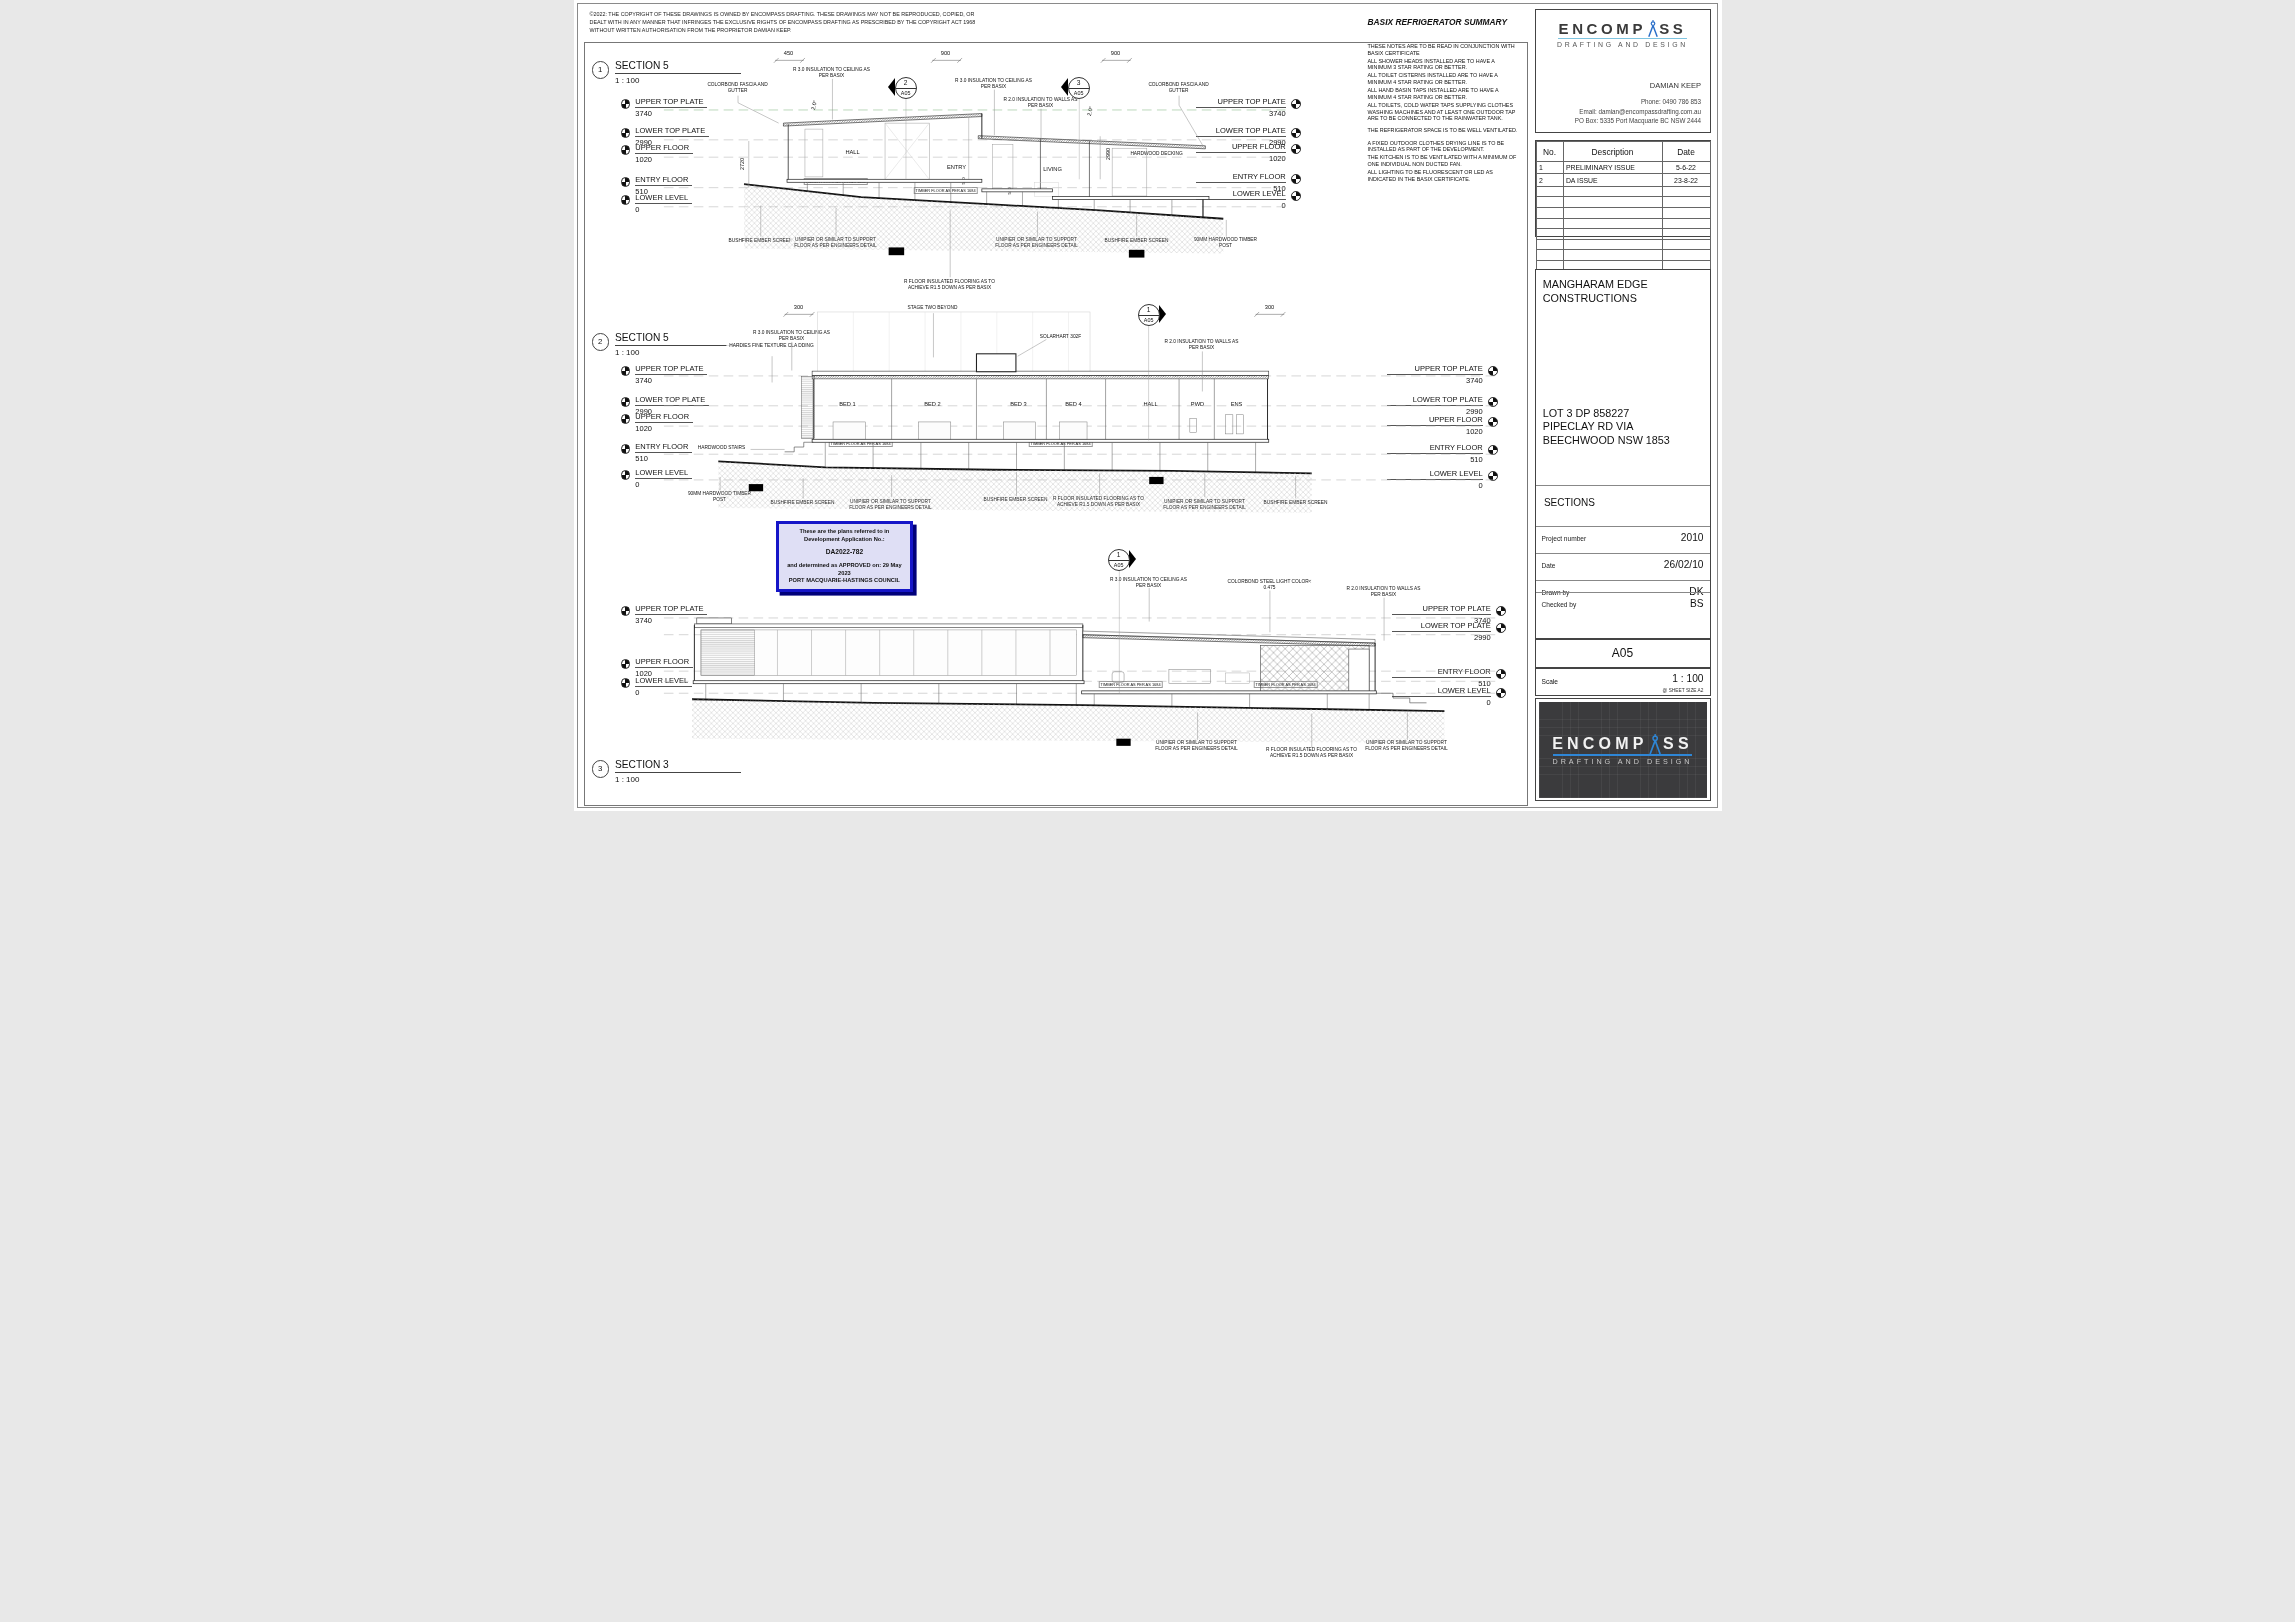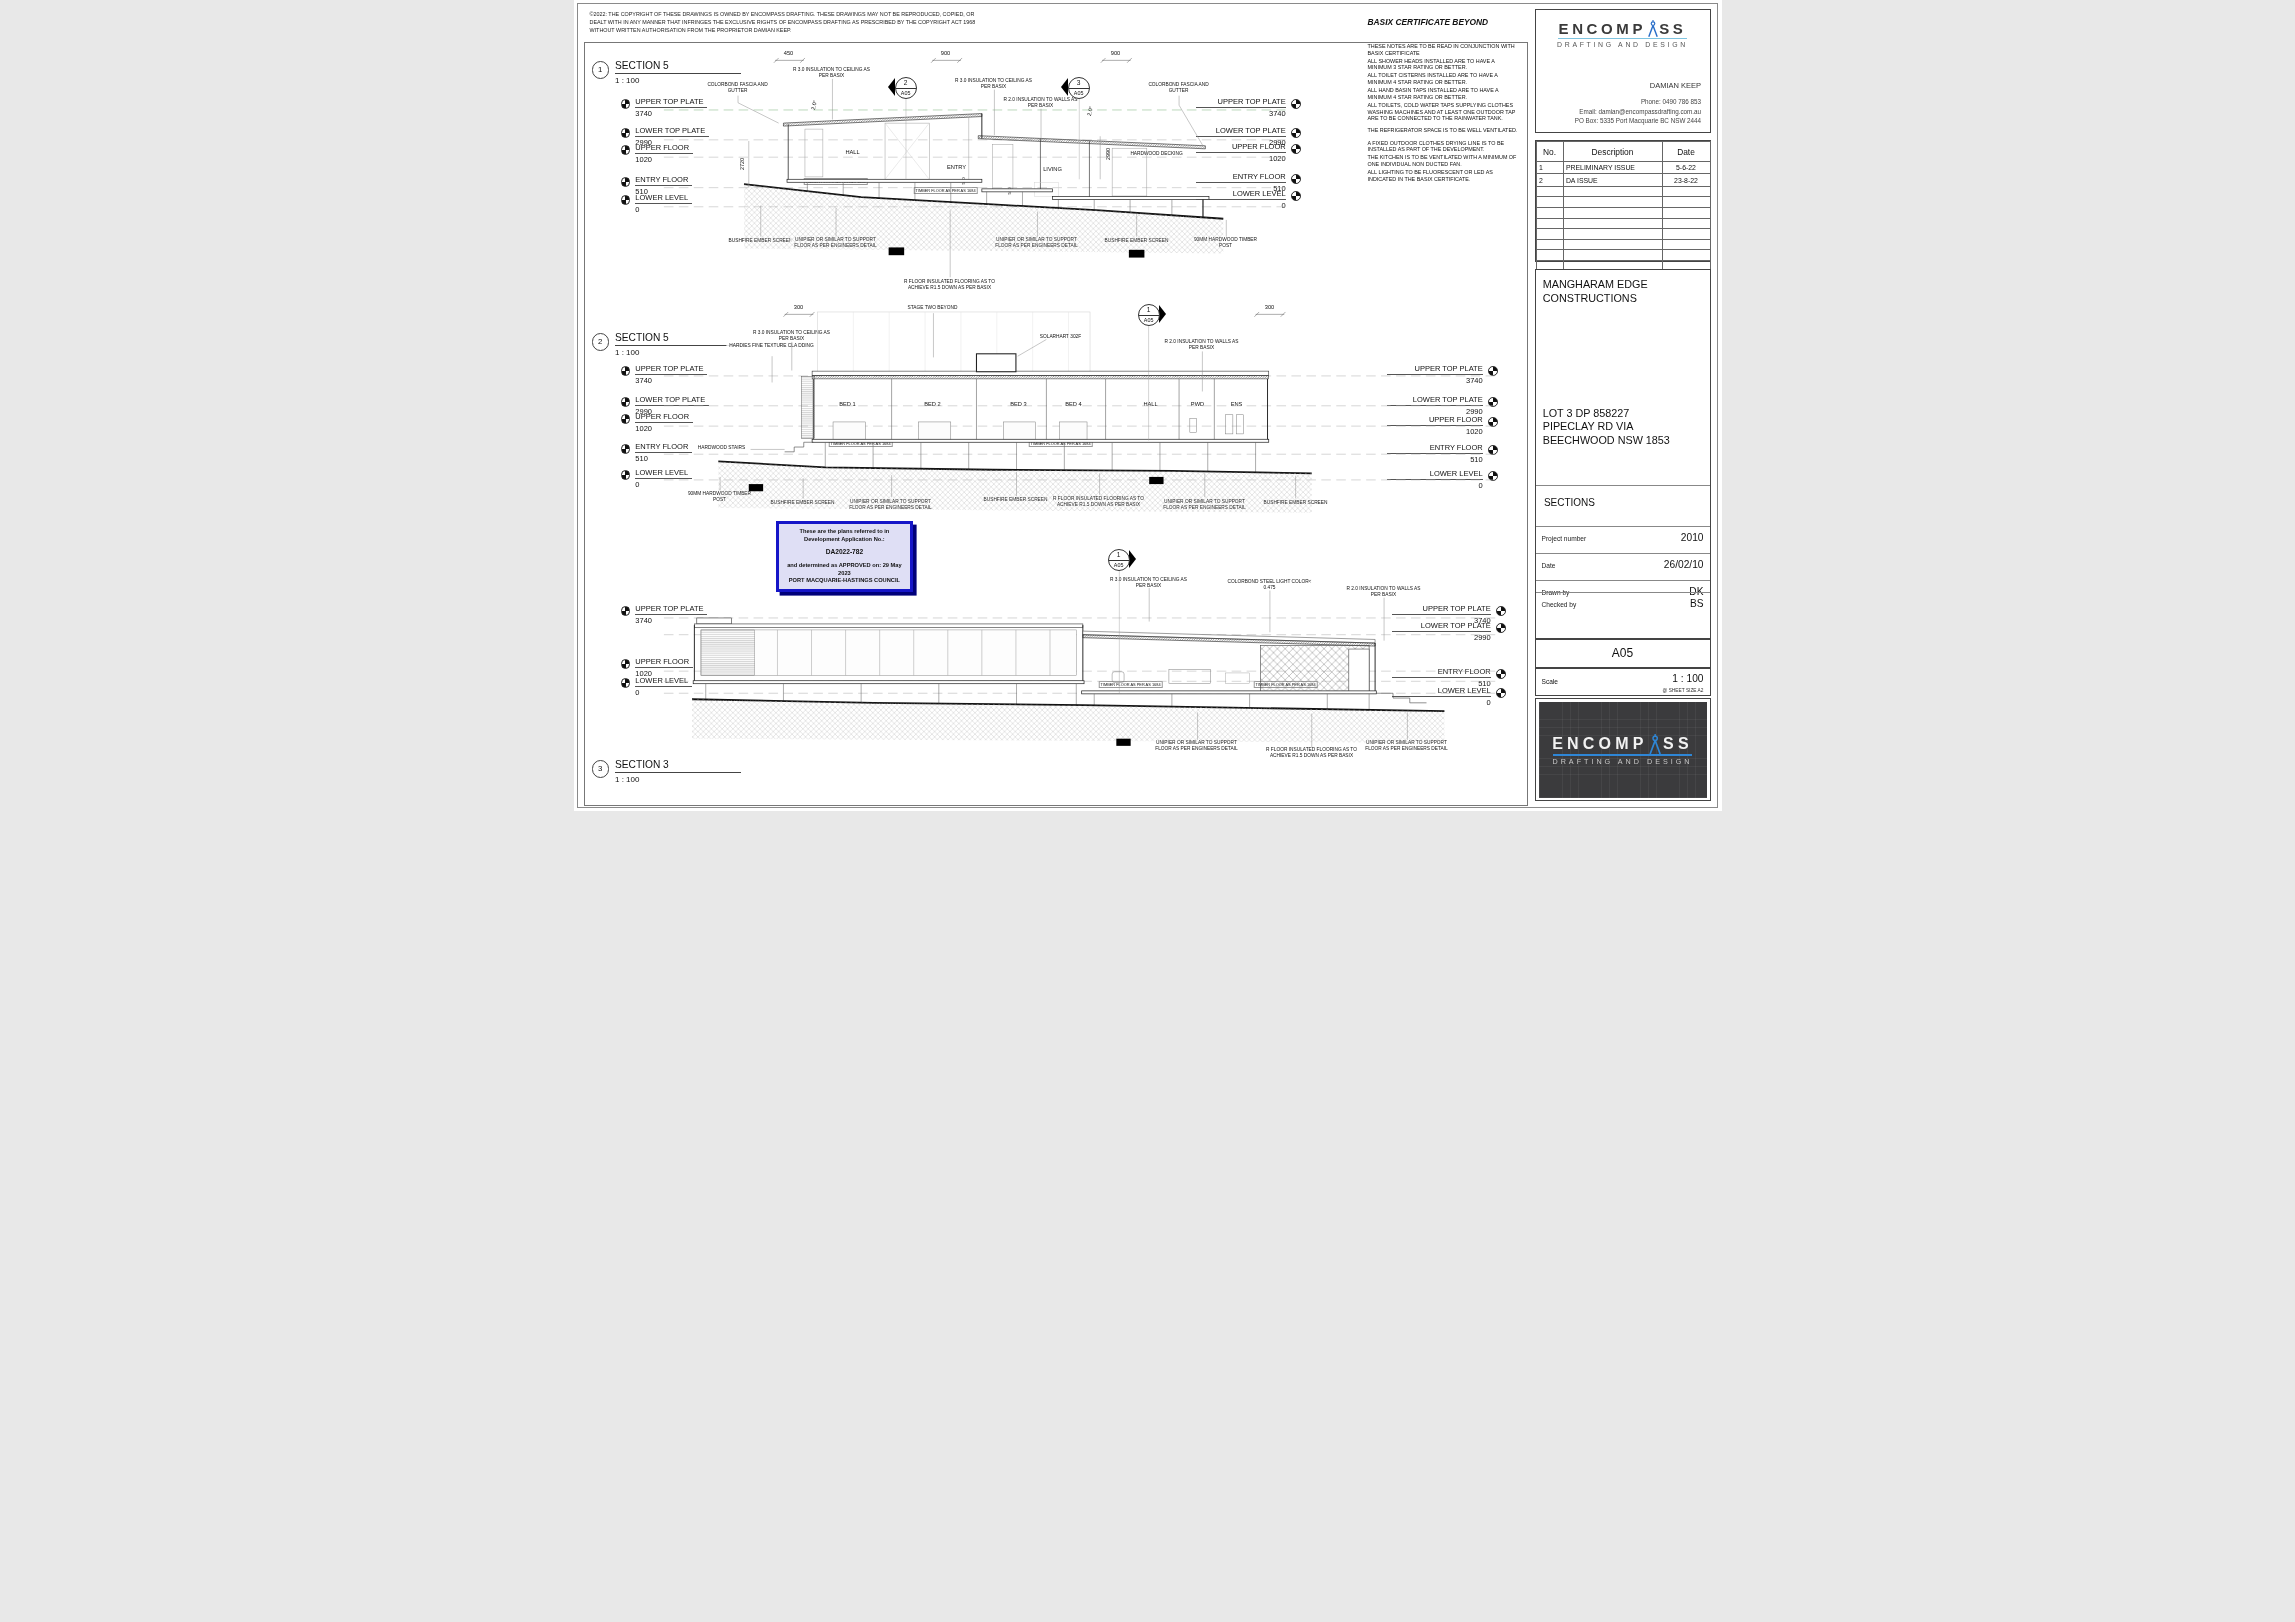--- a/index.html
+++ b/index.html
@@ -226,21 +226,21 @@
       <path d="M912 955 V1160" stroke="#999" stroke-width="0.7"></path>
     </g>
   </svg>
 
   <div class="copyright">
     <div>©2022: THE COPYRIGHT OF THESE DRAWINGS IS OWNED BY ENCOMPASS DRAFTING. THESE DRAWINGS MAY NOT BE REPRODUCED, COPIED, OR</div>
     <div>DEALT WITH IN ANY MANNER THAT INFRINGES THE EXCLUSIVE RIGHTS OF ENCOMPASS DRAFTING AS PRESCRIBED BY THE COPYRIGHT ACT 1968</div>
     <div>WITHOUT WRITTEN AUTHORISATION FROM THE PROPRIETOR DAMIAN KEEP.</div>
   </div>
 
-  <div class="basix-title">BASIX CERTIFICATE BEYOND</div>
+  <div class="basix-title">BASIX REFRIGERATOR SUMMARY</div>
   <div class="basix-notes">
     <p>THESE NOTES ARE TO BE READ IN CONJUNCTION WITH BASIX CERTIFICATE</p>
     <p>ALL SHOWER HEADS INSTALLED ARE TO HAVE A MINIMUM 3 STAR RATING OR BETTER.</p>
     <p>ALL TOILET CISTERNS INSTALLED ARE TO HAVE A MINIMUM 4 STAR RATING OR BETTER.</p>
     <p>ALL HAND BASIN TAPS INSTALLED ARE TO HAVE A MINIMUM 4 STAR RATING OR BETTER.</p>
     <p>ALL TOILETS, COLD WATER TAPS SUPPLYING CLOTHES WASHING MACHINES AND AT LEAST ONE OUTDOOR TAP ARE TO BE CONNECTED TO THE RAINWATER TANK.</p>
     <p class="gap">THE REFRIGERATOR SPACE IS TO BE WELL VENTILATED.</p>
     <p class="gap">A FIXED OUTDOOR CLOTHES DRYING LINE IS TO BE INSTALLED AS PART OF THE DEVELOPMENT.</p>
     <p>THE KITCHEN IS TO BE VENTILATED WITH A MINIMUM OF ONE INDIVIDUAL NON DUCTED FAN.</p>
     <p>ALL LIGHTING TO BE FLUORESCENT OR LED AS INDICATED IN THE BASIX CERTIFICATE.</p>
@@ -578,21 +578,21 @@
       <div class="brand-sub">DRAFTING AND DESIGN</div>
     </div>
     <div class="author">DAMIAN KEEP</div>
     <div class="contact">
       <div>Phone: 0490 786 853</div>
       <div>Email: damian@encompassdrafting.com.au</div>
       <div>PO Box: 5335 Port Macquarie BC NSW 2444</div>
     </div>
   </div>
 
-  <div class="tb-box" style="top:140px;height:122px">
+  <div class="tb-box" style="top:140px;height:97px">
     <table class="rev">
       <colgroup>
           <col style="width:27px">
           <col style="width:99px">
           <col style="width:48px">
         </colgroup>
       <tbody>
           <tr class="hd">
         <td>No.</td>
         <td>Description</td>

